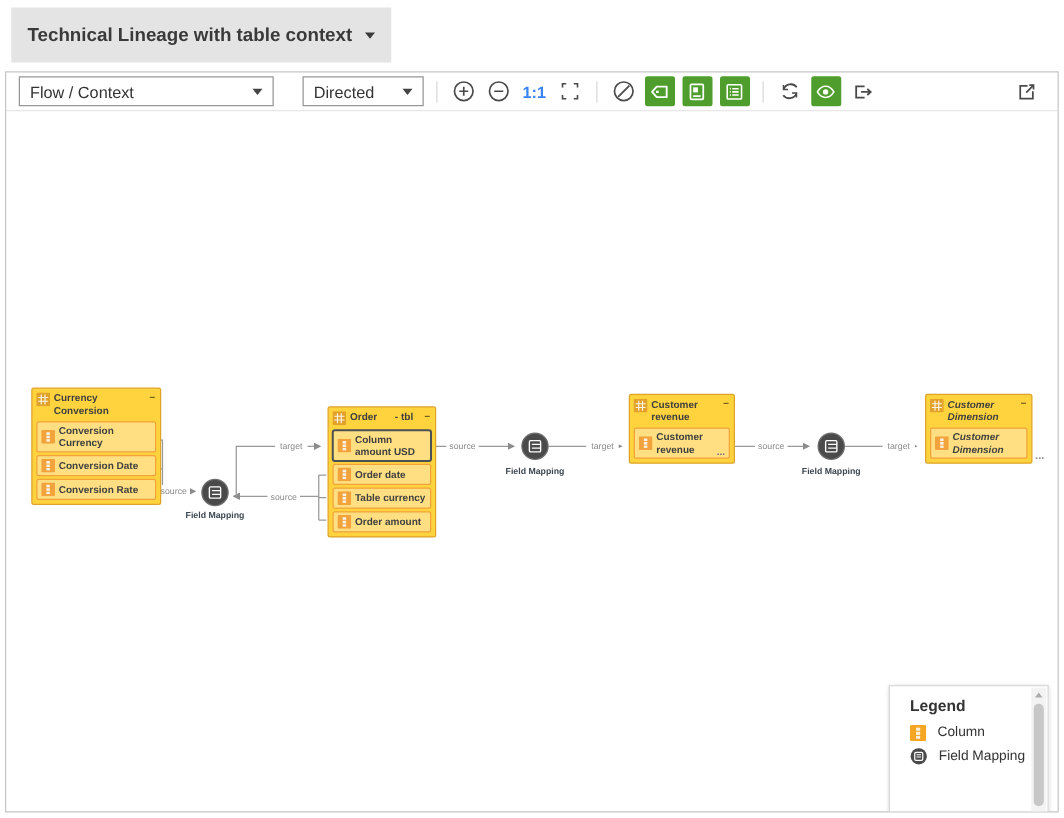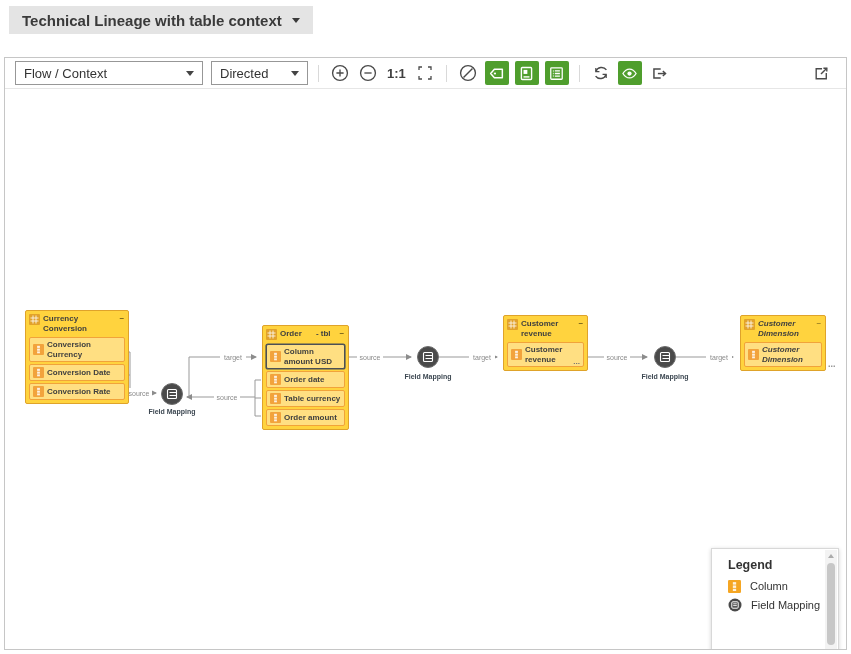--- a/index.html
+++ b/index.html
@@ -1,36 +1,36 @@
 <!DOCTYPE html>
 <html><head>
 <meta charset="utf-8">
 <style>
   html,body{margin:0;padding:0;background:#fff;font-family:"Liberation Sans",sans-serif;}
   .stage{position:relative;width:851px;height:654px;background:#fff;overflow:hidden;}
 
   
-  .title-dd{position:absolute;left:9px;top:6px;height:28px;background:#e4e4e4;
+  .title-dd{position:absolute;left:9px;top:6px;height:44px;background:#e4e4e4;
     display:inline-flex;align-items:center;gap:10px;padding:0 13px;cursor:pointer;}
   .title-dd .lbl{font-size:15px;font-weight:600;color:#3a3a3a;}
   .caret{width:0;height:0;border-left:4.5px solid transparent;border-right:4.5px solid transparent;
     border-top:5px solid #3a3a3a;}
 
   
   .panel{position:absolute;left:4px;top:57px;width:841px;height:591px;border:1px solid #c6c6c6;background:#fff;}
   .toolbar{height:30px;display:flex;align-items:center;padding:0 8px;gap:6px;border-bottom:1px solid #e6e6e6;}
   .select{height:24px;border:1px solid #979797;display:flex;align-items:center;justify-content:space-between;
     padding:0 8px;font-size:13px;color:#333;cursor:pointer;background:#fff;box-sizing:border-box;}
-  .sel1{width:188px;margin-left:2px;}
-  .sel2{width:97px;margin-left:2px;}
+  .sel1{width:204px;margin-left:2px;}
+  .sel2{width:97px;margin-left:17px;}
   .select .caret{border-top-color:#444;}
   .vsep{width:1px;height:17px;background:#d9d9d9;margin:0 4px;}
   .tbtn{display:inline-flex;align-items:center;justify-content:center;width:22px;height:22px;cursor:pointer;}
   .gbtn{width:24px;height:24px;border-radius:2px;background:#4f9e2d;display:inline-flex;align-items:center;justify-content:center;cursor:pointer;}
-  .zoomlbl{font-size:13px;font-weight:bold;color:#404040;padding:0 2px;cursor:pointer;}
+  .zoomlbl{font-size:13px;font-weight:bold;color:#3b82f6;padding:0 2px;cursor:pointer;}
   .ext{margin-left:auto;margin-right:6px;}
 
   
   .canvas{position:relative;width:839px;height:560px;overflow:hidden;}
   .edges-svg{position:absolute;left:0;top:0;z-index:1;}
 
   
   .node{position:absolute;z-index:2;background:#ffd33e;border:1px solid #dfa32a;border-radius:2px;
     font-size:8px;font-weight:bold;line-height:1.2;color:#3f3f3f;box-sizing:border-box;}
   .node-header{display:flex;align-items:flex-start;padding:3px 4px 2px 3px;gap:3px;}

